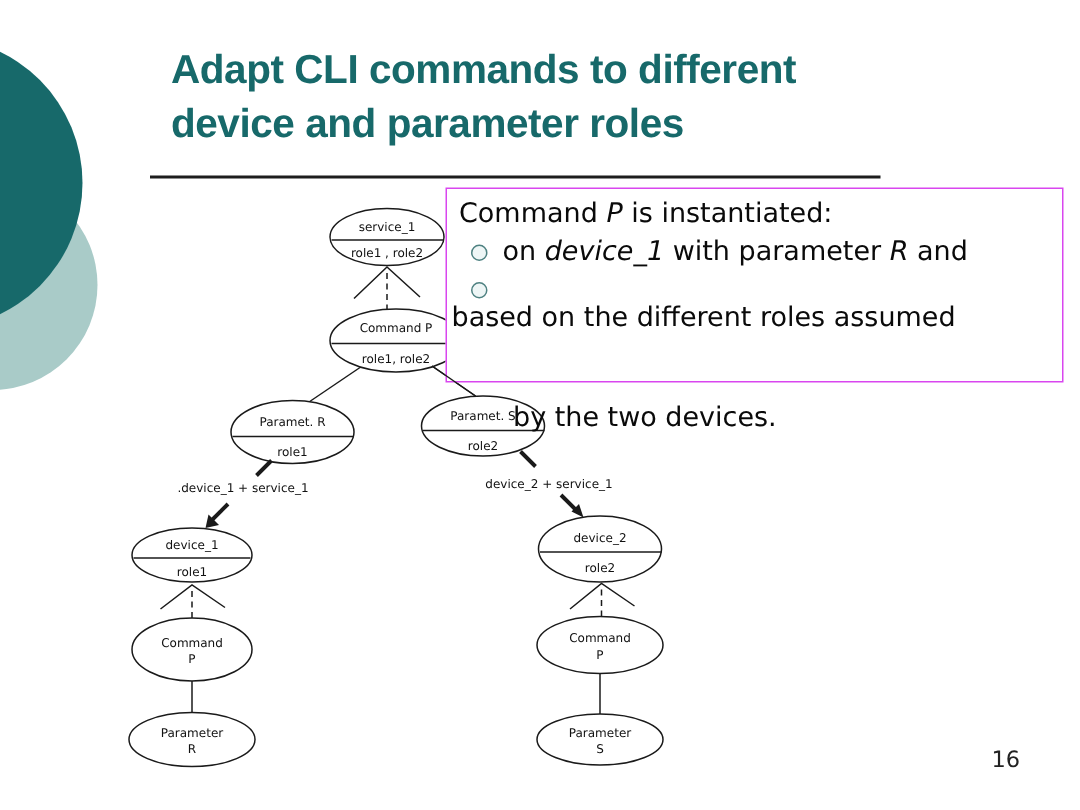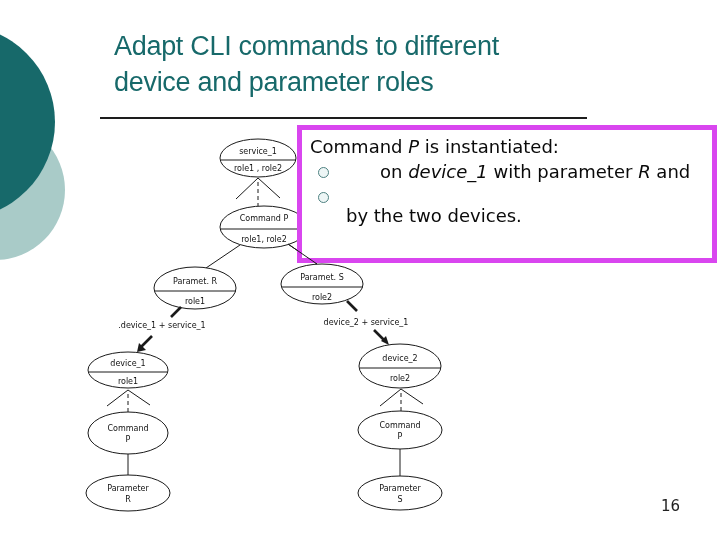--- a/index.html
+++ b/index.html
@@ -8,38 +8,38 @@
     font-family:"DejaVu Sans",sans-serif;overflow:hidden;
   }
   
   .deco{position:absolute;left:0;top:0;width:110px;height:300px;overflow:hidden;}
   .circle{position:absolute;border-radius:50%;}
   .circle-light{left:-75px;top:120px;width:140px;height:140px;background:#a9cbc8;}
   .circle-dark{left:-139px;top:25px;width:194px;height:194px;background:#17696a;}
   
   .title{
     position:absolute;left:114px;top:28px;width:580px;
-    font-family:"Liberation Sans",sans-serif;font-weight:normal;
+    font-family:"Liberation Sans",sans-serif;font-weight:bold;
     font-size:27px;line-height:36px;color:#17696a;letter-spacing:-0.3px;
   }
   .title-rule{position:absolute;left:100px;top:117px;width:487px;height:2px;background:#1d1d1d;}
   
   .textbox{
     position:absolute;left:297px;top:125px;width:410px;height:128px;
-    border:5px solid #d946ef;background:#ffffff;z-index:2;
+    border:1px solid #d946ef;background:#ffffff;z-index:2;
     font-size:18px;line-height:25px;color:#0a0a0a;
   }
   .tb-heading{margin:4px 0 0 8px;white-space:nowrap;}
-  .tb-bullet{display:flex;margin-left:10px;white-space:nowrap;gap:41px;}
+  .tb-bullet{display:flex;margin-left:10px;white-space:nowrap;}
   .ring{
     width:9px;height:9px;border:1.5px solid #4e8181;border-radius:50%;
     background:#eef6f6;margin:8px 10px 0 6px;flex-shrink:0;
   }
   .tb-footer1{margin-left:3px;white-space:nowrap;}
-  .tb-footer2{margin-left:44px;white-space:nowrap;}
+  .tb-footer2{margin-left:44px;white-space:nowrap;margin-top:42px;}
   .it{font-style:italic;}
   
   .diagram{position:absolute;left:0;top:0;z-index:1;}
   .diagram-overlay{position:absolute;left:0;top:0;z-index:3;pointer-events:none;}
   svg ellipse{fill:#ffffff;stroke:#1a1a1a;stroke-width:1;}
   svg line, svg polyline{stroke:#1a1a1a;stroke-width:1;fill:none;}
   svg .bold{stroke-width:2.6;}
   svg .dash{stroke-dasharray:4,3;}
   svg polygon{fill:#1a1a1a;stroke:none;}
   svg text{font-family:"DejaVu Sans",sans-serif;font-size:8px;fill:#111;text-anchor:middle;}
@@ -165,20 +165,21 @@
 
 <div class="textbox">
   <div class="tb-heading"><span>Command </span><span class="it">P</span><span> is instantiated:</span></div>
   <div class="tb-bullet">
     <span class="ring"></span>
     <span><span>on </span><span class="it">device_1</span><span> with parameter </span><span class="it">R</span><span> and</span></span>
   </div>
   <div class="tb-bullet">
     <span class="ring"></span>
   </div>
+  <div class="tb-footer1">based on the different roles assumed</div>
   <div class="tb-footer2">by the two devices.</div>
 </div>
 
 <svg class="diagram-overlay" width="720" height="540">
   <line x1="288" y1="244" x2="317" y2="264"></line>
 </svg>
 
 <div class="page-number">16</div>
 
 </body></html>

